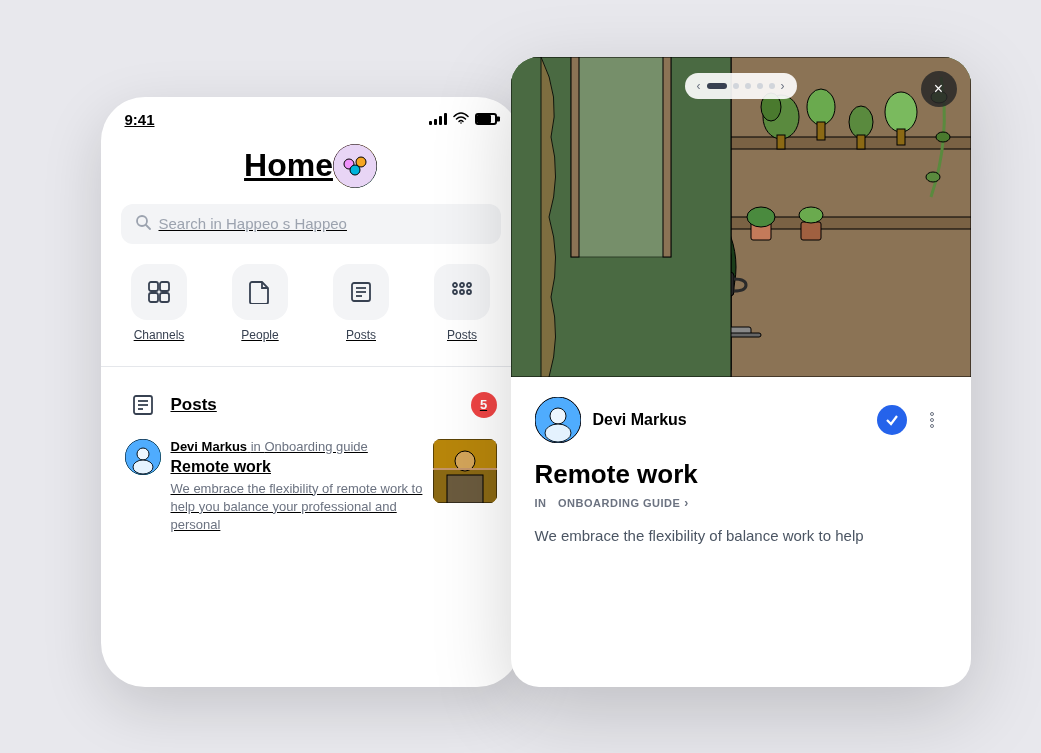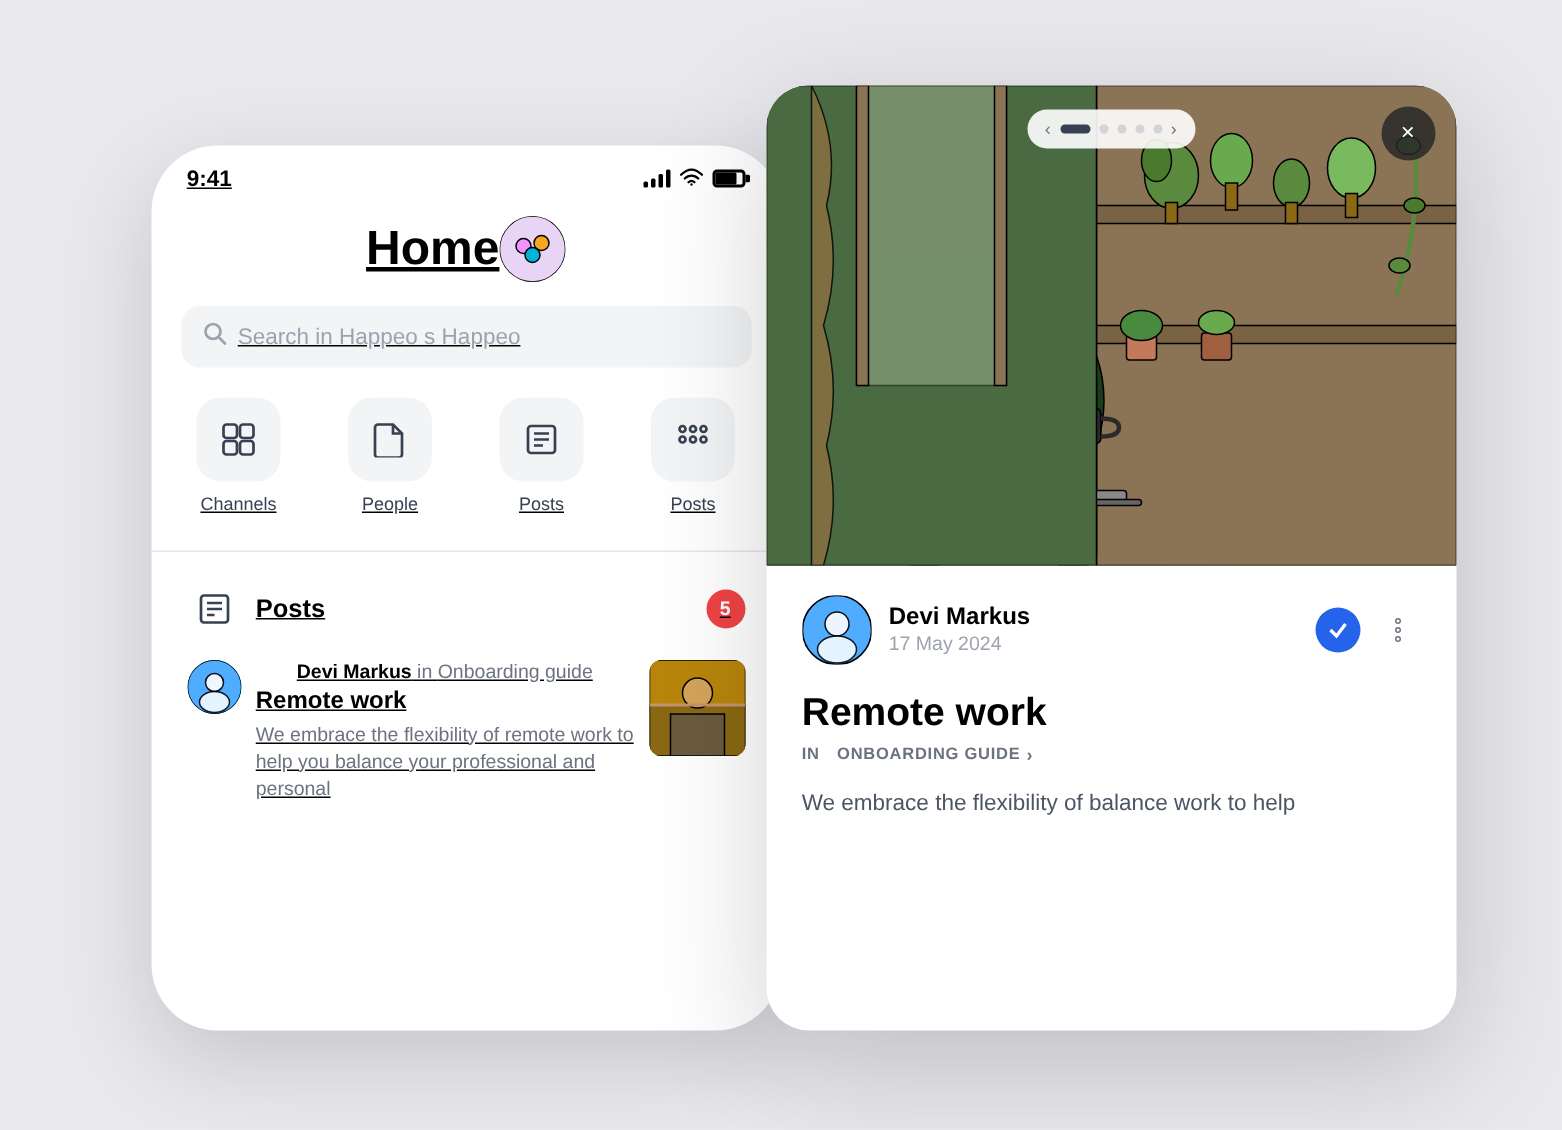--- a/index.html
+++ b/index.html
@@ -261,21 +261,20 @@
     }
 
     .post-info {
       flex: 1;
     }
 
     .post-author-line {
       font-size: 13px;
       color: #6b7280;
       margin-bottom: 4px;
-      text-align: center;
     }
 
     .post-author-name {
       font-weight: 600;
       color: #000;
     }
 
     .post-channel {
       color: #6b7280;
     }
@@ -711,21 +710,20 @@
       <div class="card-author-row">
         <div class="card-avatar">
           <svg width="46" height="46" viewBox="0 0 46 46">
             <circle cx="23" cy="23" r="23" fill="#4facfe"></circle>
             <circle cx="23" cy="19" r="8" fill="#fff" opacity="0.9"></circle>
             <ellipse cx="23" cy="36" rx="13" ry="9" fill="#fff" opacity="0.85"></ellipse>
           </svg>
         </div>
         <div class="card-author-info">
           <div class="card-author-name">Devi Markus</div>
-          <div class="card-date">17 May 2024</div>
         </div>
         <div class="card-actions">
           <div class="check-icon">
             <svg width="14" height="14" viewBox="0 0 14 14" stroke="#fff" stroke-width="2.2" fill="none">
               <polyline points="2,7 6,11 12,3"></polyline>
             </svg>
           </div>
           <div class="more-icon">
             <svg width="20" height="20" viewBox="0 0 20 20" fill="#6b7280">
               <circle cx="10" cy="4" r="1.5"></circle>

